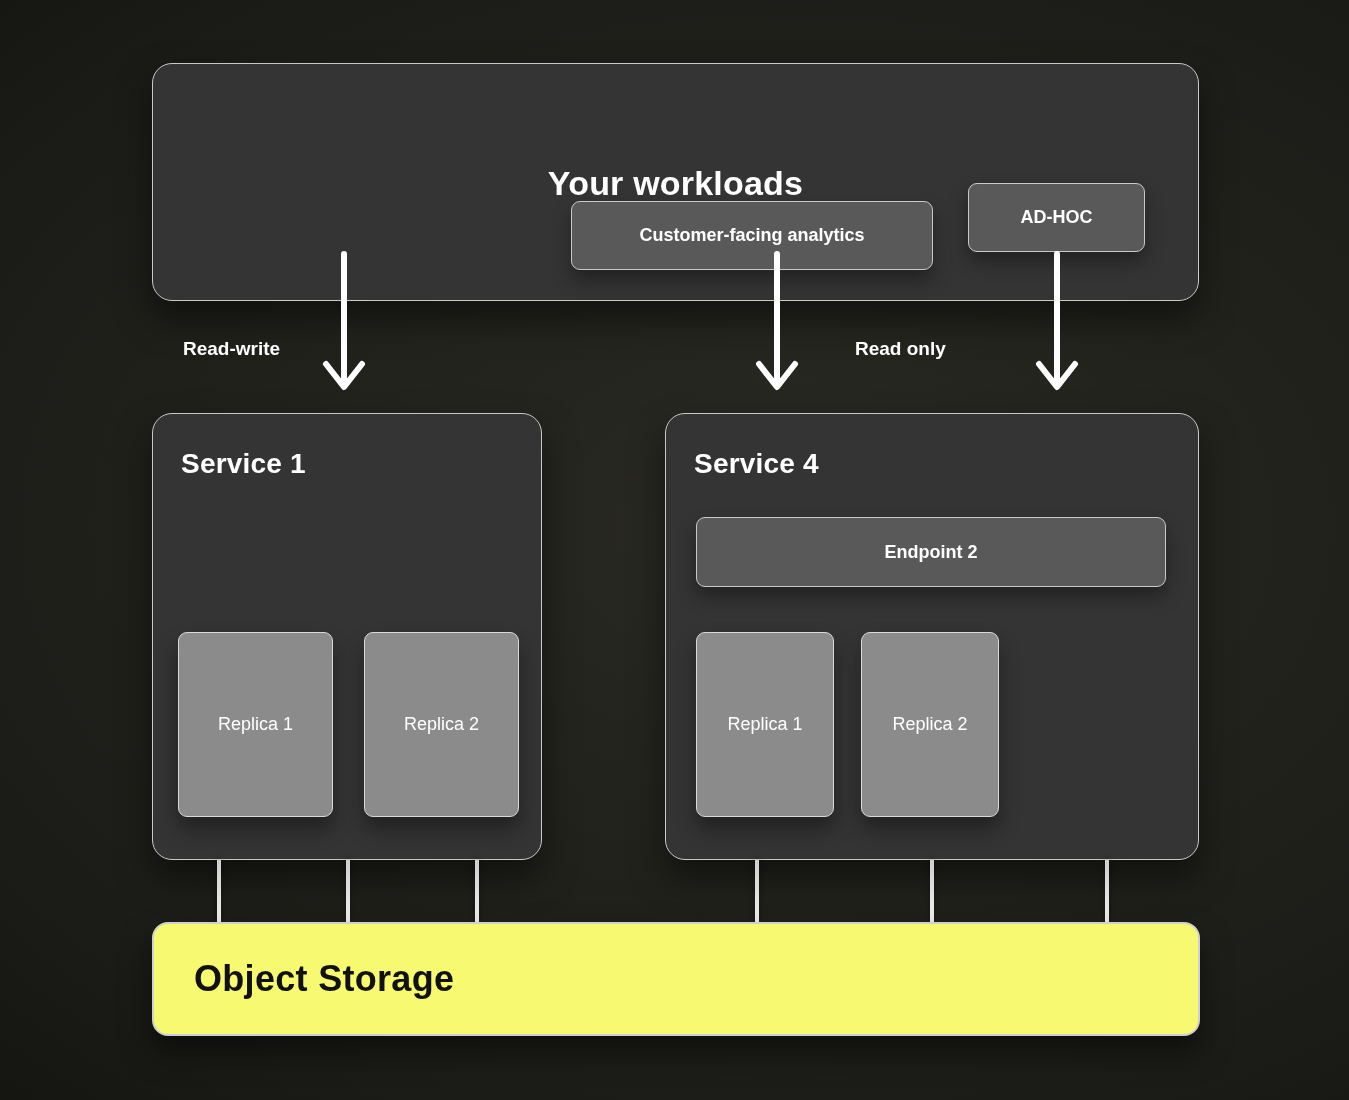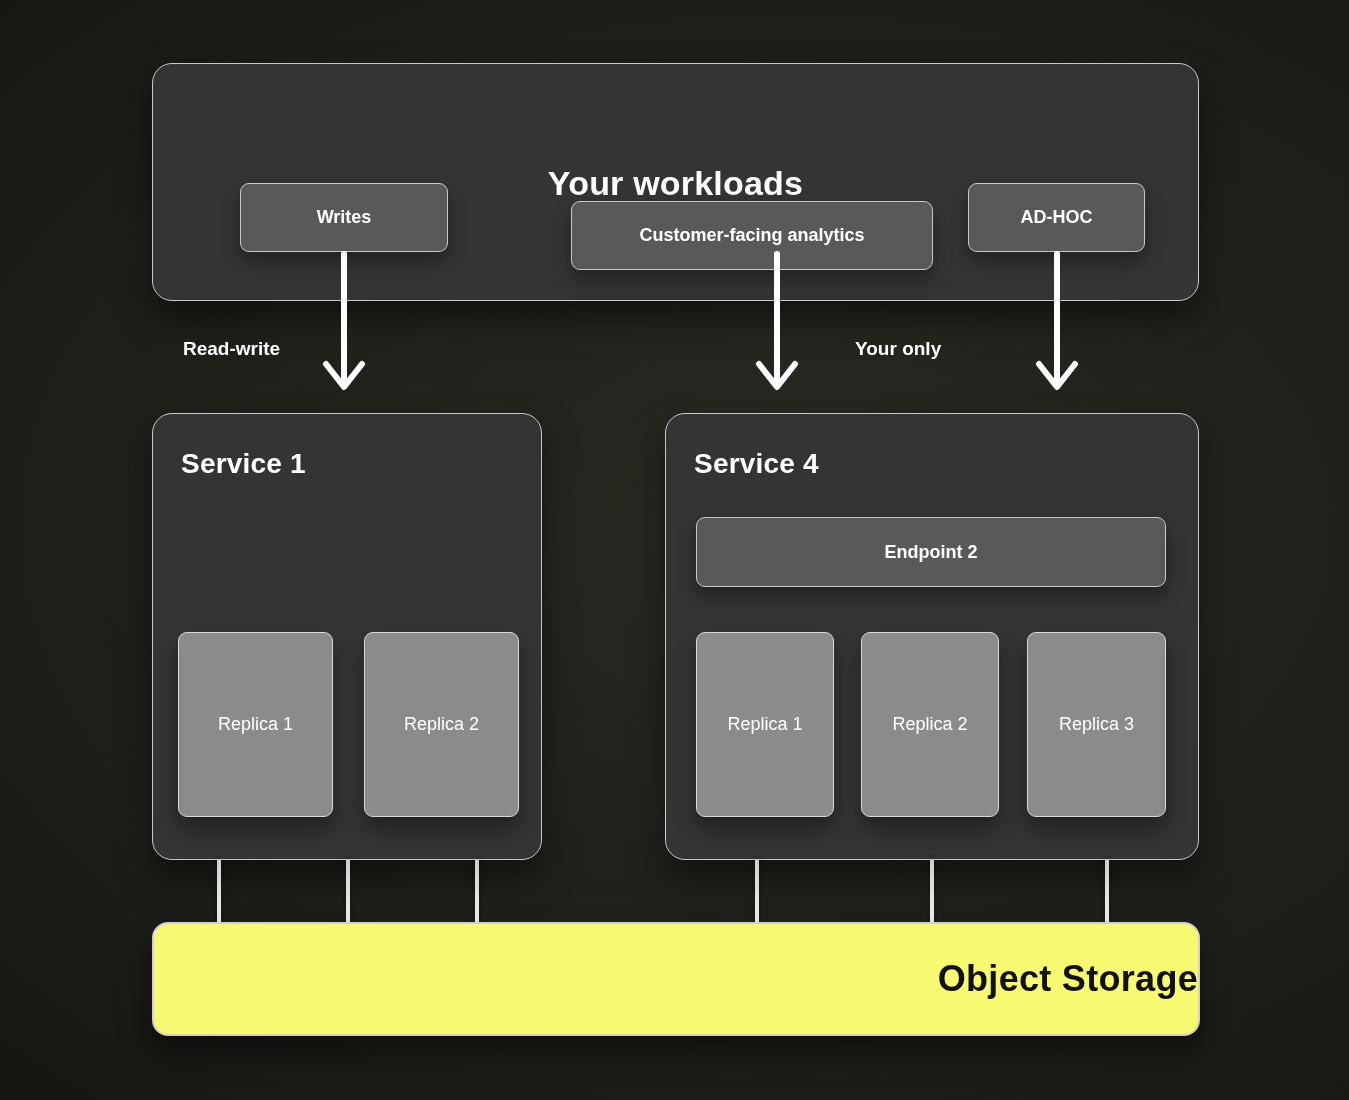--- a/index.html
+++ b/index.html
@@ -68,45 +68,43 @@
   .connector{
     position:absolute;width:4px;top:860px;height:63px;
     background:linear-gradient(180deg,#cfcfcf,#f2f2f2);
     box-shadow:0 0 6px rgba(0,0,0,.4);
   }
   .c1{left:217px;} .c2{left:346px;} .c3{left:475px;}
   .c4{left:755px;} .c5{left:930px;} .c6{left:1105px;}
   .storage{
     position:absolute;left:152px;top:922px;width:1048px;height:114px;
     background:var(--storage);border:2px solid #cfcfcf;border-radius:16px;
-    display:flex;align-items:center;justify-content:flex-end;
+    display:flex;align-items:center;justify-content:flex-start;
     color:var(--storage-text);font-size:36px;font-weight:800;letter-spacing:.3px;
     box-shadow:0 16px 30px rgba(0,0,0,.5);
+    padding-left:40px;
   }
 </style>
 </head>
 <body>
 
 <div class="canvas">
 
   <div class="panel workloads">
     <div class="big-title">Your workloads</div>
   </div>
-  <div class="node btn-writes">
-    <span>Writes</span>
-  </div>
   <div class="node btn-analytics">
     <span>Customer-facing analytics</span>
   </div>
   <div class="node btn-adhoc">
     <span>AD-HOC</span>
   </div>
 
   <div class="flow-label lbl-rw">Read-write</div>
-  <div class="flow-label lbl-ro">Your only</div>
+  <div class="flow-label lbl-ro">Read only</div>
 
   <svg class="arrows" viewBox="0 0 1349 1100" xmlns="http://www.w3.org/2000/svg">
     <g stroke="#ffffff" stroke-width="6" fill="none" stroke-linecap="round" stroke-linejoin="round">
       <g>
         <line x1="344" y1="254" x2="344" y2="384"></line>
         <polyline points="326,364 344,387 362,364"></polyline>
       </g>
       <g>
         <line x1="777" y1="254" x2="777" y2="384"></line>
         <polyline points="759,364 777,387 795,364"></polyline>
@@ -131,23 +129,20 @@
   <div class="service-title svc2-title">Service 4</div>
   <div class="node ep2">
     <span>Endpoint 2</span>
   </div>
   <div class="replica s2r1">
     <span>Replica 1</span>
   </div>
   <div class="replica s2r2">
     <span>Replica 2</span>
   </div>
-  <div class="replica s2r3">
-    <span>Replica 3</span>
-  </div>
 
   <div class="connector c1"></div>
   <div class="connector c2"></div>
   <div class="connector c3"></div>
   <div class="connector c4"></div>
   <div class="connector c5"></div>
   <div class="connector c6"></div>
 
   <div class="storage">
     <span>Object Storage</span>

